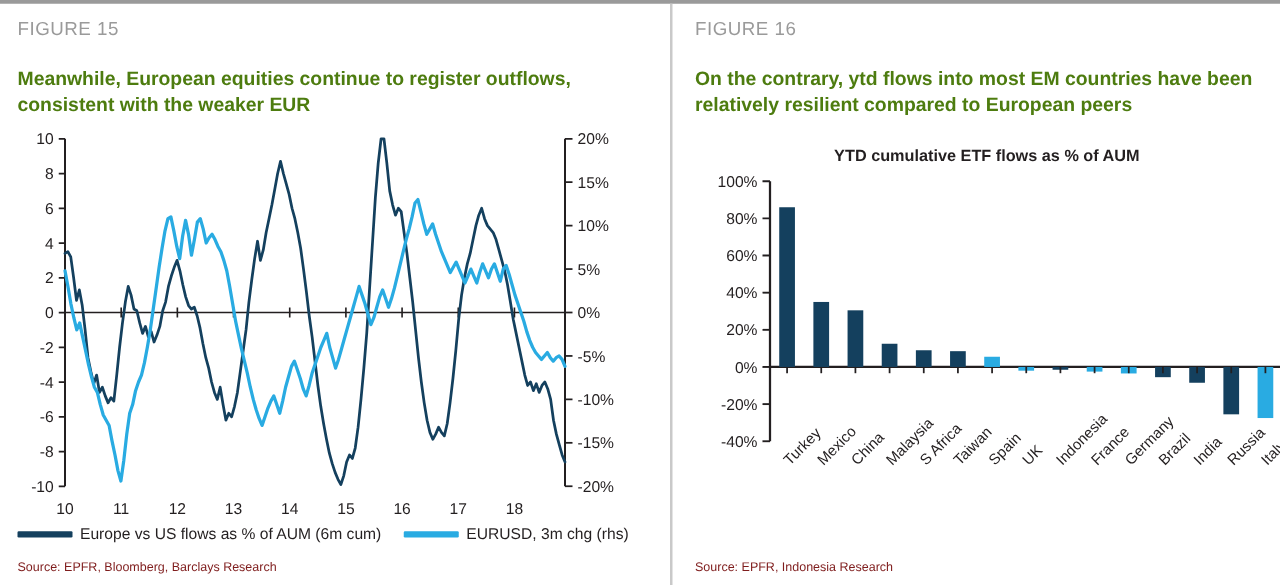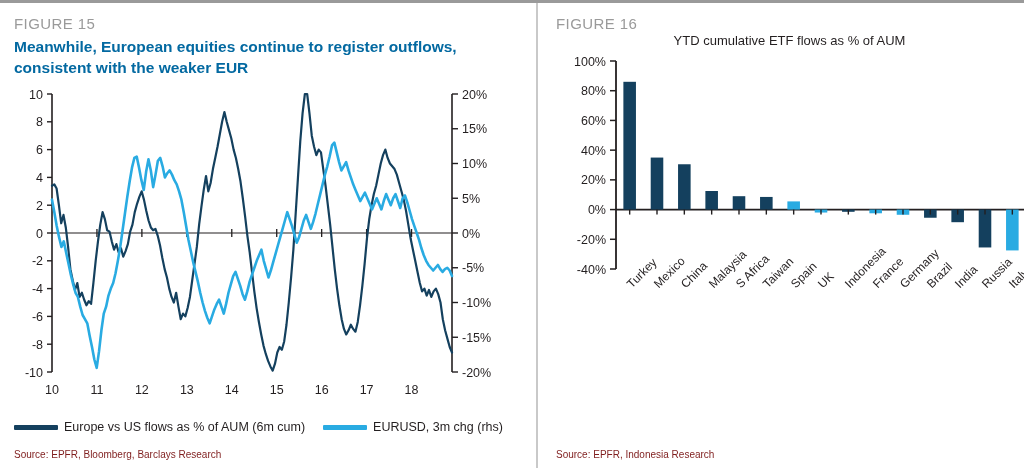--- a/index.html
+++ b/index.html
@@ -11,26 +11,26 @@
   .page{position:relative;width:1024px;height:468px;box-sizing:border-box;}
   .top-rule{position:absolute;left:0;top:0;width:1024px;height:3px;background:#9a9a9a;}
   .panel{position:absolute;top:3px;height:465px;box-sizing:border-box;}
   .panel-left{left:0;width:512px;padding:0 10px 0 14px;}
   .panel-right{left:536px;width:512px;padding:0 25px 0 18px;border-left:2px solid #c9c9c9;}
   .fig-label{
     font-size:15px;color:#9a9a9a;letter-spacing:.4px;
     margin-top:12px;font-weight:400;
   }
   .fig-title{
-    font-size:15.5px;color:#0369a1;font-weight:700;line-height:1.33;
-    margin-top:5px;max-width:492px;
+    font-size:15.5px;color:#4d7c0f;font-weight:700;line-height:1.33;
+    margin-top:22px;max-width:492px;
   }
   .chart-title{
-    text-align:center;font-size:13px;font-weight:400;color:#231f20;
-    margin-top:1px;
+    text-align:center;font-size:13px;font-weight:700;color:#231f20;
+    margin-top:22px;
   }
   .source{
     position:absolute;bottom:8px;left:14px;
     font-size:10px;color:#7f1d1d;
   }
   .panel-right .source{left:18px;}
 
   
   .combo-wrap{position:relative;width:498px;height:318px;margin-top:6px;}
 
@@ -134,20 +134,21 @@
         <span class="swatch" id="sw-light" style="background: rgb(41, 171, 226);"></span>
         <span>EURUSD, 3m chg (rhs)</span>
       </span>
     </div>
 
     <div class="source">Source: EPFR, Bloomberg, Barclays Research</div>
   </div>
 
   <div class="panel panel-right">
     <div class="fig-label">FIGURE 16</div>
+    <div class="fig-title">On the contrary, ytd flows into most EM countries have been relatively resilient compared to European peers</div>
     <div class="chart-title">YTD cumulative ETF flows as % of AUM</div>
 
     <div class="bar-wrap">
       <svg id="bar-svg" width="478" height="290">
           <line x1="60" y1="12" x2="60" y2="220" stroke="#231f20" stroke-width="1.8"></line>
           <line x1="60" y1="160.57142857142858" x2="470" y2="160.57142857142858" stroke="#231f20" stroke-width="1.8"></line>
           <line x1="54" y1="12" x2="60" y2="12" stroke="#231f20" stroke-width="1.5"></line>
           <text x="50" y="16.5" text-anchor="end" font-size="12.5" fill="#231f20" font-family="&quot;Liberation Sans&quot;, sans-serif">100%</text>
           <line x1="54" y1="41.71428571428572" x2="60" y2="41.71428571428572" stroke="#231f20" stroke-width="1.5"></line>
           <text x="50" y="46.21428571428572" text-anchor="end" font-size="12.5" fill="#231f20" font-family="&quot;Liberation Sans&quot;, sans-serif">80%</text>

